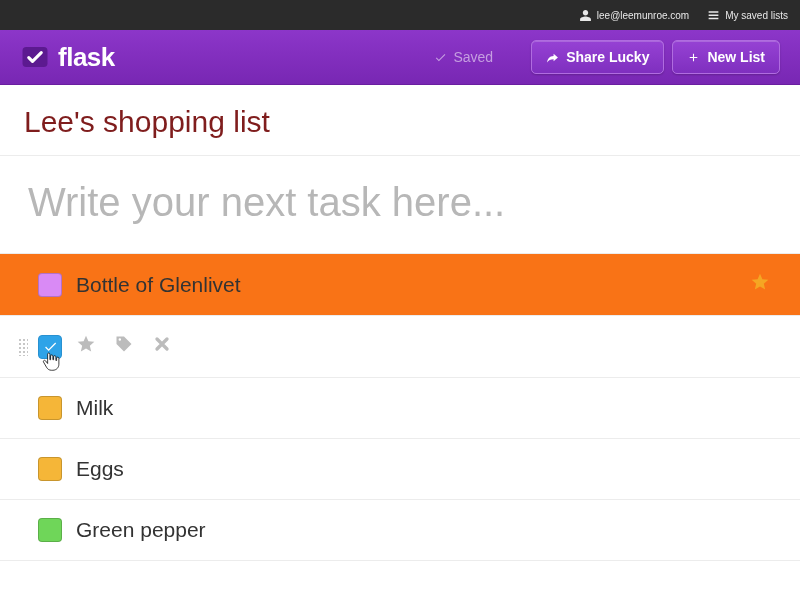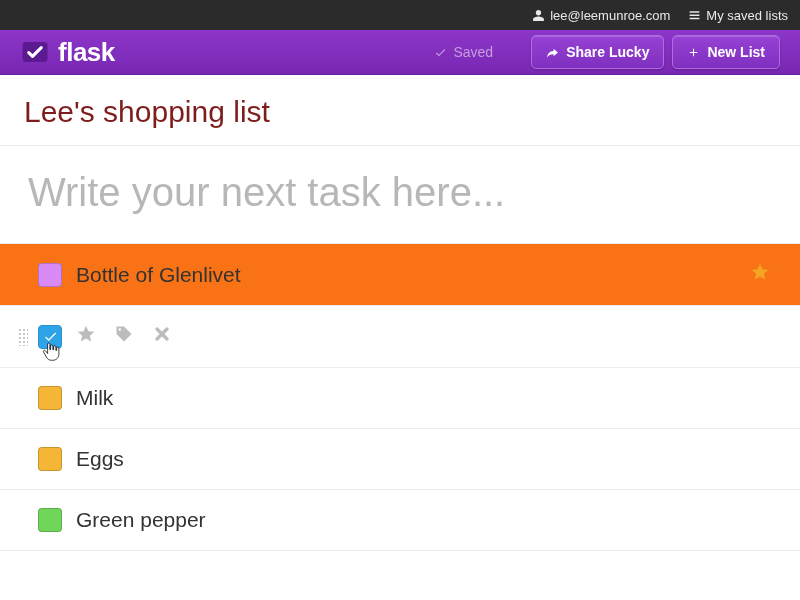--- a/index.html
+++ b/index.html
@@ -12,27 +12,27 @@
   }
   .topbar {
     background: #2b2b2b;
     height: 30px;
     display: flex;
     justify-content: flex-end;
     align-items: center;
     padding: 0 12px;
     gap: 18px;
     color: #e8e8e8;
-    font-size: 13px;
+    font-size: 10px;
   }
   .topbar a { color: #e8e8e8; text-decoration: none; display: inline-flex; align-items: center; gap: 5px; }
   .topbar svg { width: 13px; height: 13px; fill: #e8e8e8; }
   .brandbar {
     background: linear-gradient(#8c36c9, #7827b3);
-    height: 45px;
+    height: 55px;
     display: flex;
     align-items: center;
     padding: 0 20px;
     border-bottom: 1px solid #6a1ea0;
   }
   .logo { display: flex; align-items: center; gap: 8px; }
   .logo-text { font-size: 26px; font-weight: 700; color: #fff; letter-spacing: -0.5px; }
   .logo-mark { width: 30px; height: 30px; }
   .brandbar-spacer { flex: 1; }
   .saved { color: #c59ee0; font-size: 14px; display: inline-flex; align-items: center; gap: 6px; margin-right: 30px; }

